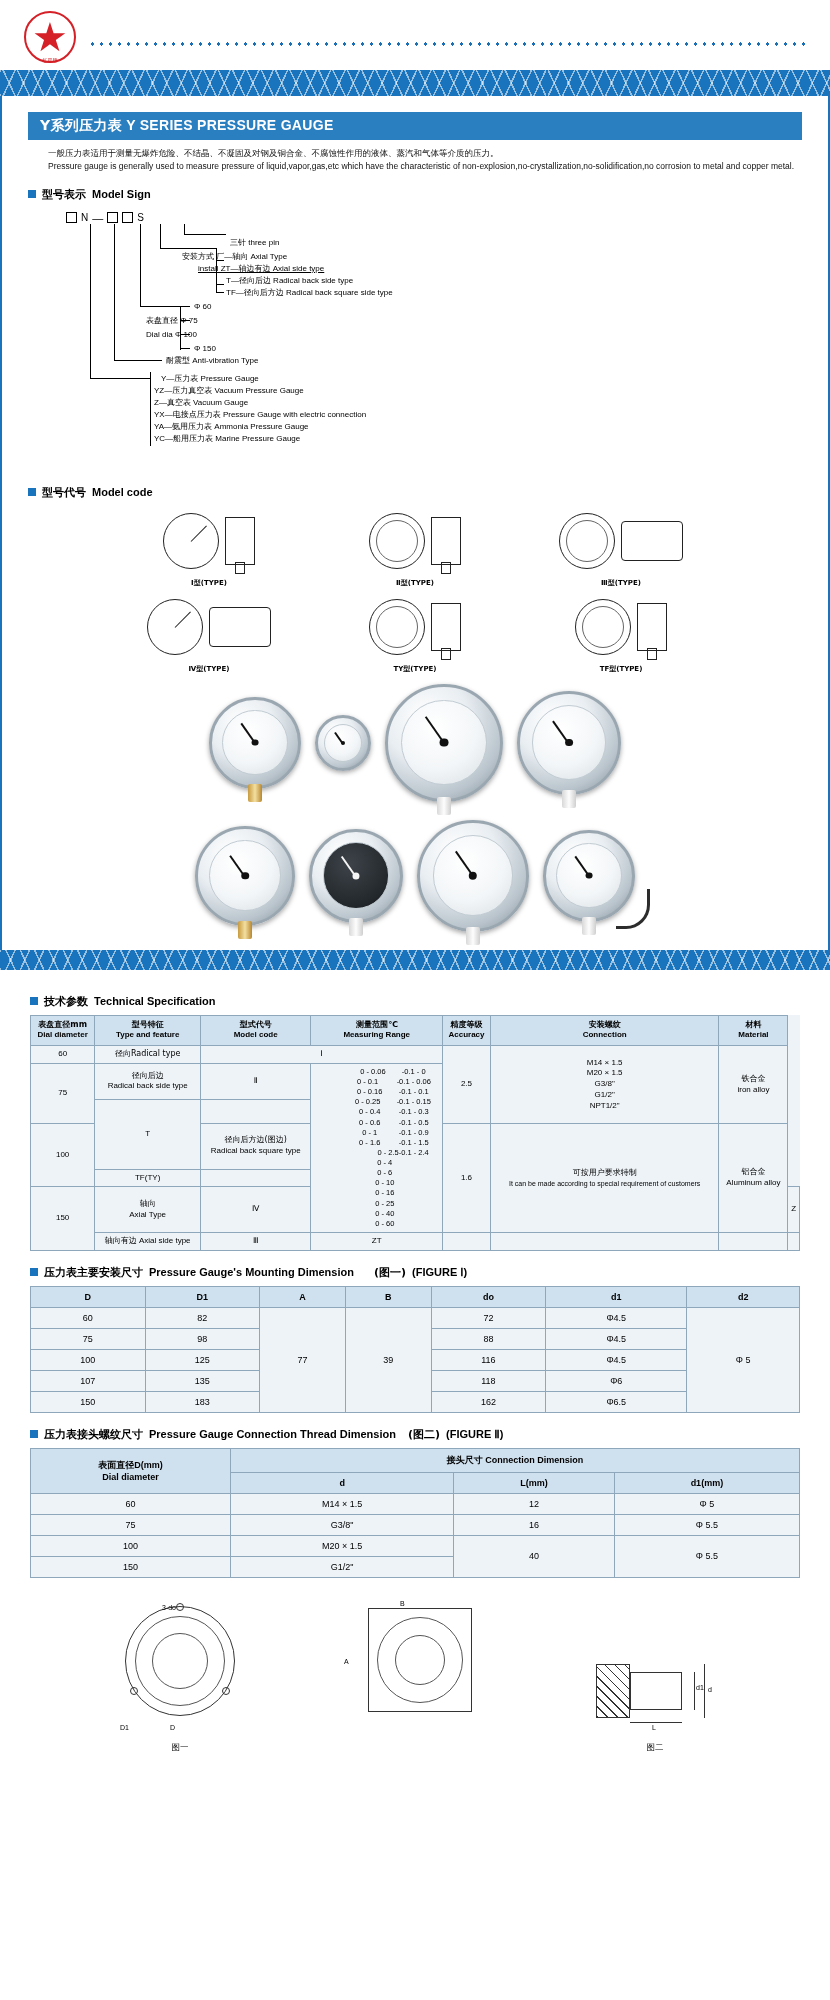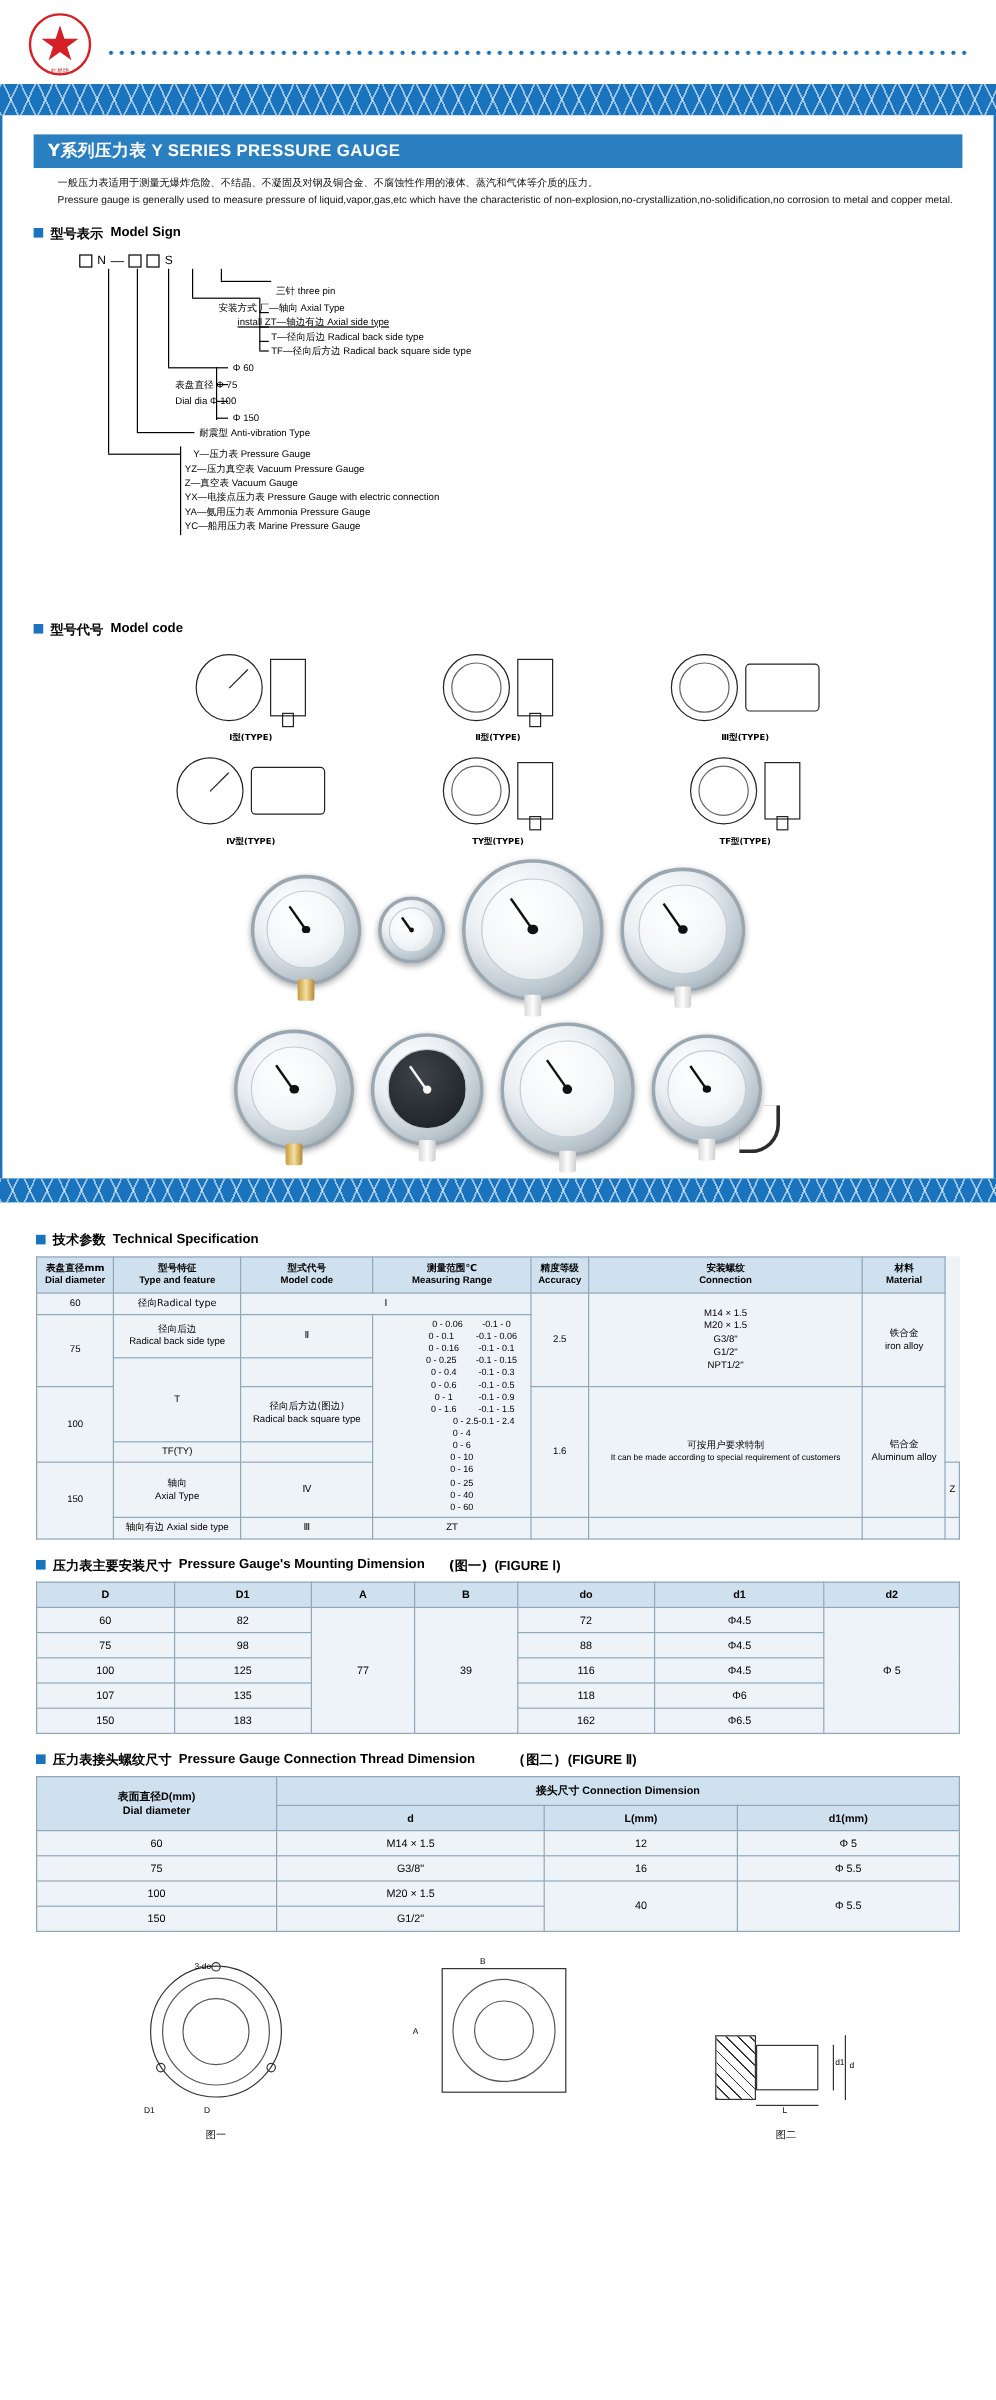--- a/index.html
+++ b/index.html
@@ -377,21 +377,21 @@
       <div class="ms-row" style="left:112px; top:148px;">耐震型 Anti-vibration Type</div>
       <div class="ms-row" style="left:92px; top:166px;margin-left:15px;">Y—压力表 Pressure Gauge</div>
       <div class="ms-row" style="left:100px; top:178px;">YZ—压力真空表 Vacuum Pressure Gauge</div>
       <div class="ms-row" style="left:100px; top:190px;">Z—真空表 Vacuum Gauge</div>
       <div class="ms-row" style="left:100px; top:202px;">YX—电接点压力表 Pressure Gauge with electric connection</div>
       <div class="ms-row" style="left:100px; top:214px;">YA—氨用压力表 Ammonia Pressure Gauge</div>
       <div class="ms-row" style="left:100px; top:226px;">YC—船用压力表 Marine Pressure Gauge</div>
     </div>
 
     
-    <div class="sec-head" style="margin-top:104px;">
+    <div class="sec-head" style="margin-top:72px;">
       <span class="sq"></span>
       <span class="cn">型号代号</span>
       <span>Model code</span>
     </div>
 
     <div class="model-code">
       <div class="mc-row">
         <div class="mc-item">
           <div class="mc-canvas">
             <span class="dial-front"></span>
@@ -689,21 +689,21 @@
             <td>Φ6.5</td>
           </tr>
         </tbody>
       </table>
     </div>
 
     <div class="sec-head">
       <span class="sq"></span>
       <span class="cn">压力表接头螺纹尺寸</span>
       <span>Pressure Gauge Connection Thread Dimension</span>
-      <span style="margin-left:30px;font-family:Liberation Mono, monospace;" class="cn">(图二)</span>
+      <span style="margin-left:6px;" class="cn">(图二)</span>
       <span>(FIGURE Ⅱ)</span>
     </div>
 
     <div class="tbl-wrap">
       <table class="dim">
         <thead>
           <tr>
             <th rowspan="2" style="width:26%;">
               <div class="cn">表面直径D(mm)</div>
               <div>Dial diameter</div>

